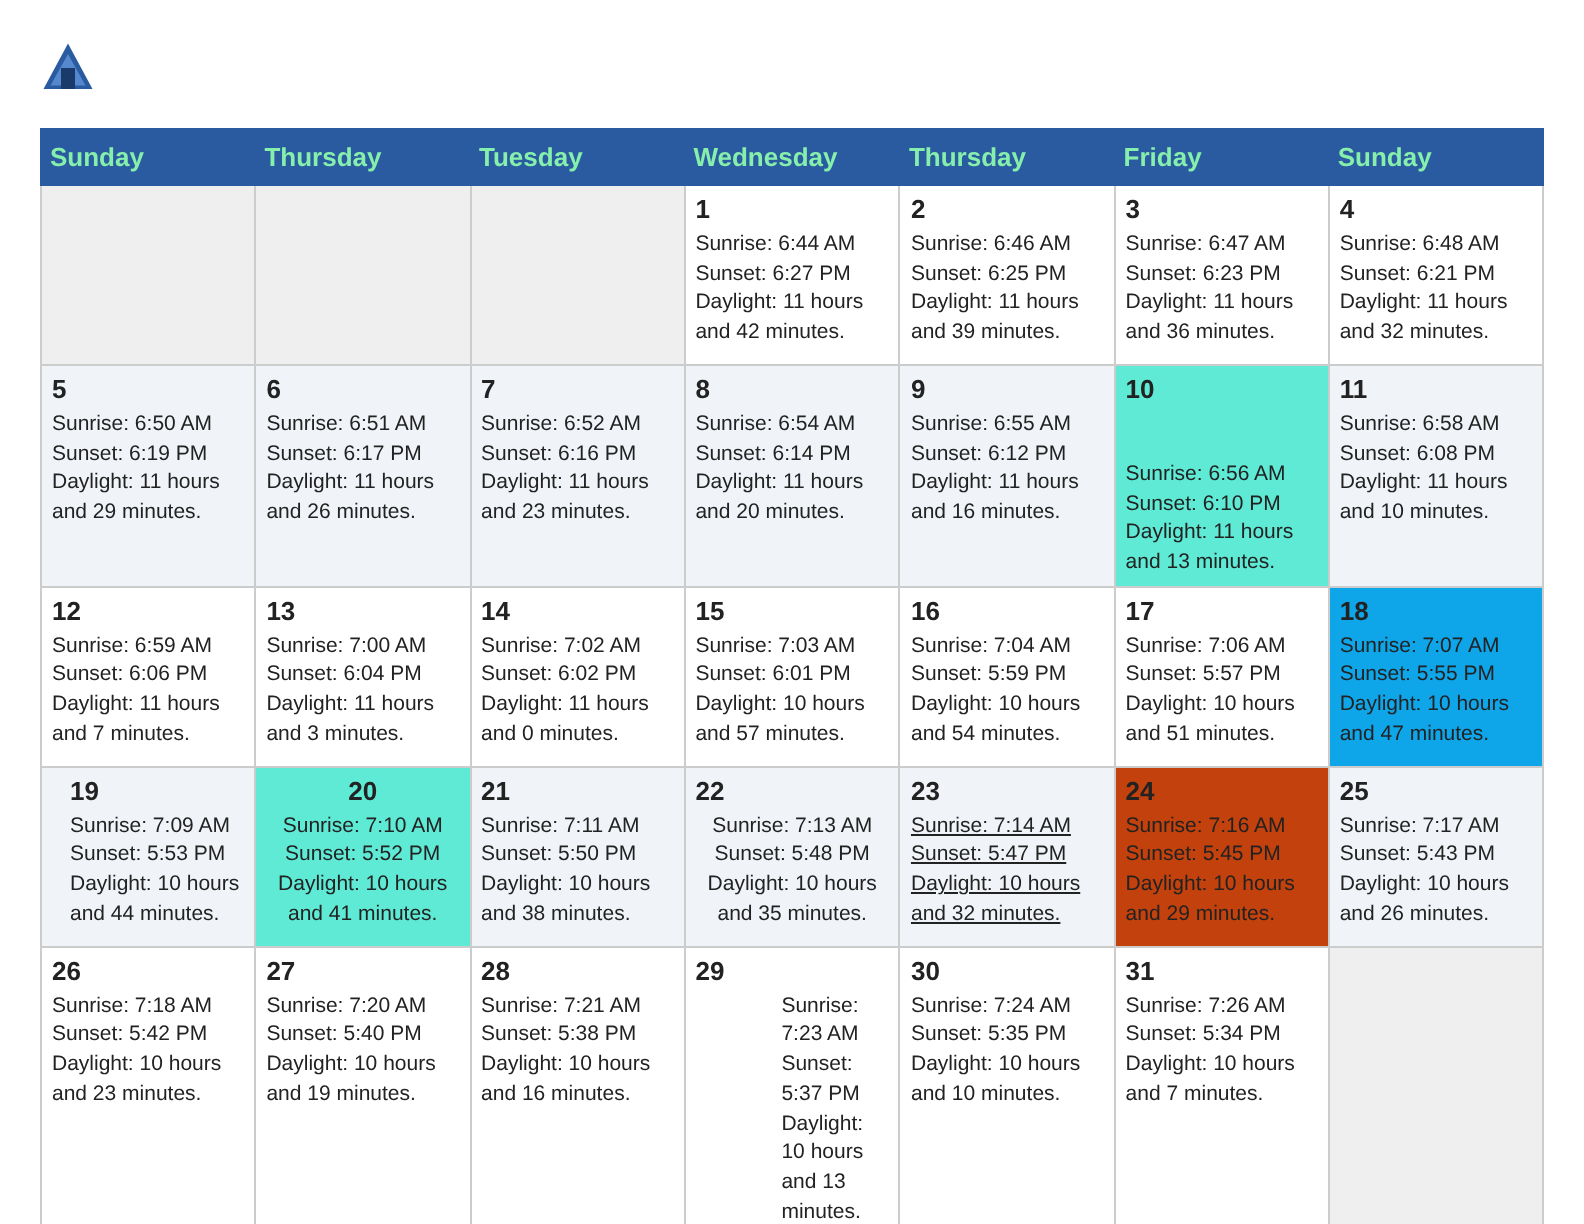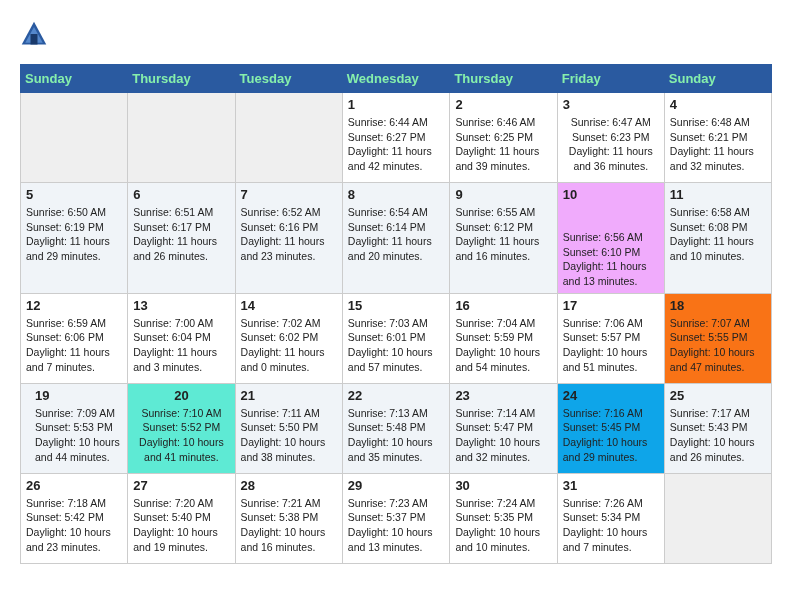--- a/index.html
+++ b/index.html
@@ -142,21 +142,21 @@
           </td>
           <td style="background: rgb(255, 255, 255);">
             <span class="day-num">2</span>
             <div class="day-info" style="white-space: pre-line;">Sunrise: 6:46 AM
 Sunset: 6:25 PM
 Daylight: 11 hours
 and 39 minutes.</div>
           </td>
           <td style="background: rgb(255, 255, 255);">
             <span class="day-num">3</span>
-            <div class="day-info" style="white-space: pre-line; text-align: center;">Sunrise: 6:47 AM
+            <div class="day-info" style="white-space: pre-line;">Sunrise: 6:47 AM
 Sunset: 6:23 PM
 Daylight: 11 hours
 and 36 minutes.</div>
           </td>
           <td style="background: rgb(255, 255, 255);">
             <span class="day-num">4</span>
             <div class="day-info" style="white-space: pre-line;">Sunrise: 6:48 AM
 Sunset: 6:21 PM
 Daylight: 11 hours
 and 32 minutes.</div>
@@ -191,21 +191,21 @@
 Daylight: 11 hours
 and 20 minutes.</div>
           </td>
           <td style="background: rgb(240, 244, 248);">
             <span class="day-num">9</span>
             <div class="day-info" style="white-space: pre-line;">Sunrise: 6:55 AM
 Sunset: 6:12 PM
 Daylight: 11 hours
 and 16 minutes.</div>
           </td>
-          <td style="background: #f0abfc;">
+          <td style="background: #5eead4;">
             <span class="day-num">10</span>
             <div class="day-info" style="white-space: pre-line; margin-top: 28px;">Sunrise: 6:56 AM
 Sunset: 6:10 PM
 Daylight: 11 hours
 and 13 minutes.</div>
           </td>
           <td style="background: rgb(240, 244, 248);">
             <span class="day-num">11</span>
             <div class="day-info" style="white-space: pre-line;">Sunrise: 6:58 AM
 Sunset: 6:08 PM
@@ -249,21 +249,21 @@
 Daylight: 10 hours
 and 54 minutes.</div>
           </td>
           <td style="background: rgb(255, 255, 255);">
             <span class="day-num">17</span>
             <div class="day-info" style="white-space: pre-line;">Sunrise: 7:06 AM
 Sunset: 5:57 PM
 Daylight: 10 hours
 and 51 minutes.</div>
           </td>
-          <td style="background: #f97316;">
+          <td style="background: #0ea5e9;">
             <span class="day-num">18</span>
             <div class="day-info" style="white-space: pre-line;">Sunrise: 7:07 AM
 Sunset: 5:55 PM
 Daylight: 10 hours
 and 47 minutes.</div>
           </td>
         </tr>
         <tr>
           <td style="background: rgb(240, 244, 248); padding-left: 14px;">
             <span class="day-num">19</span>
@@ -281,33 +281,33 @@
           </td>
           <td style="background: rgb(240, 244, 248);">
             <span class="day-num">21</span>
             <div class="day-info" style="white-space: pre-line;">Sunrise: 7:11 AM
 Sunset: 5:50 PM
 Daylight: 10 hours
 and 38 minutes.</div>
           </td>
           <td style="background: rgb(240, 244, 248); margin-left: 36px;">
             <span class="day-num">22</span>
-            <div class="day-info" style="white-space: pre-line;">Sunrise: 7:13 AM
+            <div class="day-info" style="white-space: pre-line; text-align: center;">Sunrise: 7:13 AM
 Sunset: 5:48 PM
 Daylight: 10 hours
 and 35 minutes.</div>
           </td>
           <td style="background: rgb(240, 244, 248);">
             <span class="day-num">23</span>
-            <div class="day-info" style="white-space: pre-line;">Sunrise: 7:14 AM
+            <div class="day-info" style="white-space: pre-line; text-decoration: underline;">Sunrise: 7:14 AM
 Sunset: 5:47 PM
 Daylight: 10 hours
 and 32 minutes.</div>
           </td>
-          <td style="background: #0ea5e9;">
+          <td style="background: #c2410c;">
             <span class="day-num">24</span>
             <div class="day-info" style="white-space: pre-line;">Sunrise: 7:16 AM
 Sunset: 5:45 PM
 Daylight: 10 hours
 and 29 minutes.</div>
           </td>
           <td style="background: rgb(240, 244, 248);">
             <span class="day-num">25</span>
             <div class="day-info" style="white-space: pre-line;">Sunrise: 7:17 AM
 Sunset: 5:43 PM
@@ -332,21 +332,21 @@
           </td>
           <td style="background: rgb(255, 255, 255);">
             <span class="day-num">28</span>
             <div class="day-info" style="white-space: pre-line;">Sunrise: 7:21 AM
 Sunset: 5:38 PM
 Daylight: 10 hours
 and 16 minutes.</div>
           </td>
           <td style="background: rgb(255, 255, 255);">
             <span class="day-num">29</span>
-            <div class="day-info" style="white-space: pre-line;">Sunrise: 7:23 AM
+            <div class="day-info" style="white-space: pre-line; margin-left: 43px;">Sunrise: 7:23 AM
 Sunset: 5:37 PM
 Daylight: 10 hours
 and 13 minutes.</div>
           </td>
           <td style="background: rgb(255, 255, 255);">
             <span class="day-num">30</span>
             <div class="day-info" style="white-space: pre-line;">Sunrise: 7:24 AM
 Sunset: 5:35 PM
 Daylight: 10 hours
 and 10 minutes.</div>

